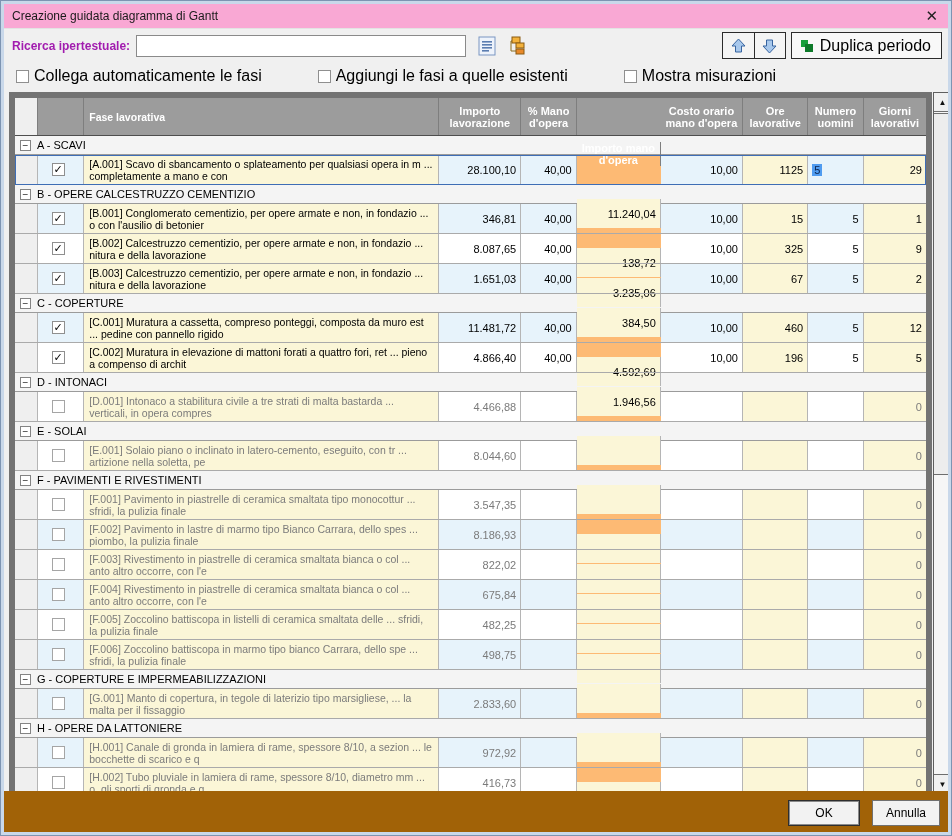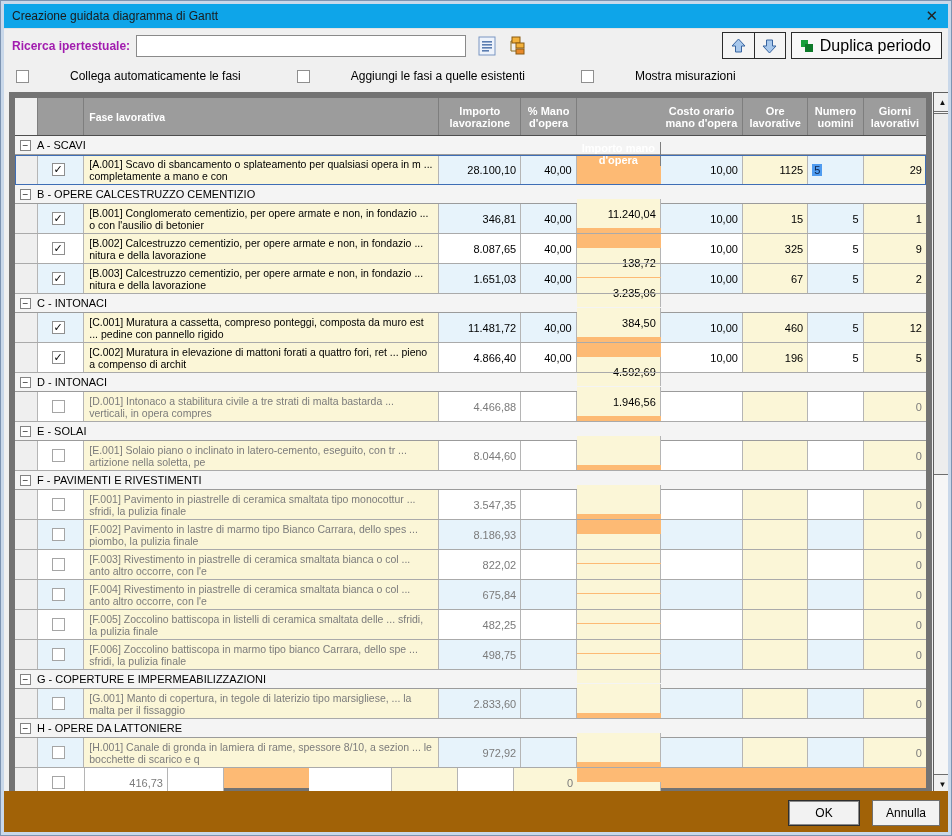--- a/index.html
+++ b/index.html
@@ -1,41 +1,41 @@
 <!DOCTYPE html>
 <html><head>
 <meta charset="utf-8">
 <style>
   html,body{margin:0;padding:0;background:#8ea3bd;}
   *{box-sizing:border-box;font-family:"Liberation Sans",sans-serif;}
   .frame{position:relative;width:952px;height:836px;background:#c9d8ea;border:1px solid #7d94b2;padding:3px;}
   .dialog{position:relative;width:100%;height:100%;background:#f0f0f0;overflow:hidden;}
 
   
-  .titlebar{position:relative;height:25px;background:#0ea5e9;border-bottom:1px solid #e3e3e3;display:flex;align-items:center;padding:0 8px;}
+  .titlebar{position:relative;height:25px;background:#f9a8d4;border-bottom:1px solid #e3e3e3;display:flex;align-items:center;padding:0 8px;}
   .title{font-size:12px;color:#1a1a1a;}
   .close-x{position:absolute;right:10px;top:2px;font-size:15px;color:#222;cursor:pointer;line-height:20px;}
 
   
   .search-row{position:relative;height:34px;display:flex;align-items:center;padding:0 8px;}
   .search-label{font-size:12px;font-weight:bold;color:#a21caf;margin-right:6px;}
   .search-input{width:330px;height:22px;border:1px solid #8a8a8a;background:#fff;font-size:12px;padding:0 4px;outline:none;}
   .mini-icon{margin-left:12px;display:inline-flex;align-items:center;}
   .tb-right{position:absolute;right:6px;top:3px;display:flex;align-items:stretch;height:27px;}
   .arrow-group{display:flex;border:1px solid #2b2b2b;background:#f4f4f4;margin-right:5px;}
   .arrow-btn{width:31px;display:flex;align-items:center;justify-content:center;cursor:pointer;}
   .arrow-btn + .arrow-btn{border-left:1px solid #2b2b2b;}
   .dup-btn{display:flex;align-items:center;border:1px solid #2b2b2b;background:#f8f8f8;padding:0 10px 0 8px;font-size:16px;cursor:pointer;}
   .dup-btn .glyph{margin-right:6px;display:inline-flex;}
 
   
   .options-row{height:26px;display:flex;align-items:center;padding:0 12px;}
   .opt{display:flex;align-items:center;margin-right:56px;}
   .cb{width:13px;height:13px;border:1px solid #8f8f8f;background:#fff;margin-right:5px;flex:0 0 auto;display:flex;align-items:center;justify-content:center;font-size:11px;line-height:11px;}
-  .opt-label{font-size:12px;color:#000;margin-left:36px;}
+  .opt-label{font-size:16px;color:#000;}
 
   
   .grid-wrap{position:absolute;left:5px;top:88px;width:923px;height:702px;border:6px solid #737373;background:#fdba74;}
   .hdr{display:flex;height:38px;background:#9c9c9c;border-bottom:1px solid #4e4e4e;}
   .hcell{border-right:1px solid #7e7e7e;color:#fff;font-weight:bold;font-size:11px;line-height:12px;display:flex;align-items:center;justify-content:center;text-align:center;padding:12px 2px;}
   .hcell:last-child{border-right:none;}
   .row{display:flex;height:30px;border-bottom:1px solid #aaaaaa;position:relative;}
   .row.editing{outline:1px solid #3e6db5;outline-offset:-1px;z-index:2;}
   .grow{display:flex;height:19px;background:#f4f4f4;border-bottom:1px solid #9b9b9b;align-items:center;}
   .minus-box{width:11px;height:11px;border:1px solid #848484;background:#fff;font-size:10px;line-height:9px;text-align:center;margin:0 6px 0 5px;flex:0 0 auto;color:#222;cursor:pointer;}
@@ -212,21 +212,21 @@
             <div class="cell c1 bg-b">1.651,03</div>
             <div class="cell c2 bg-b">40,00</div>
             <div class="cell c3 bg-y">384,50</div>
             <div class="cell c4 bg-b">10,00</div>
             <div class="cell c5 bg-y">67</div>
             <div class="cell c6 bg-b">5</div>
             <div class="cell c7 bg-y">2</div>
           </div>
           <div class="grow">
             <div class="minus-box">−</div>
-            <div class="grow-label">C - INTONACI</div>
+            <div class="grow-label">C - COPERTURE</div>
           </div>
           <div class="row">
             <div class="cell c-ind"></div>
             <div class="cell c-chk bg-b">
               <div class="cb">✓</div>
             </div>
             <div class="cell c-fase bg-y">[C.001] Muratura a cassetta, compreso ponteggi, composta da muro est ... pedine con pannello rigido</div>
             <div class="cell c1 bg-b">11.481,72</div>
             <div class="cell c2 bg-b">40,00</div>
             <div class="cell c3 bg-y">4.592,69</div>
@@ -407,20 +407,21 @@
             <div class="cell c4 bg-b"></div>
             <div class="cell c5 bg-y"></div>
             <div class="cell c6 bg-b"></div>
             <div class="cell c7 bg-y">0</div>
           </div>
           <div class="row dim">
             <div class="cell c-ind"></div>
             <div class="cell c-chk bg-w">
               <div class="cb"></div>
             </div>
+            <div class="cell c-fase bg-y">[H.002] Tubo pluviale in lamiera di rame, spessore 8/10, diametro mm ... o, gli sporti di gronda e q</div>
             <div class="cell c1 bg-w">416,73</div>
             <div class="cell c2 bg-w"></div>
             <div class="cell c3 bg-y"></div>
             <div class="cell c4 bg-w"></div>
             <div class="cell c5 bg-y"></div>
             <div class="cell c6 bg-w"></div>
             <div class="cell c7 bg-y">0</div>
           </div>
         </div>
   </div>

